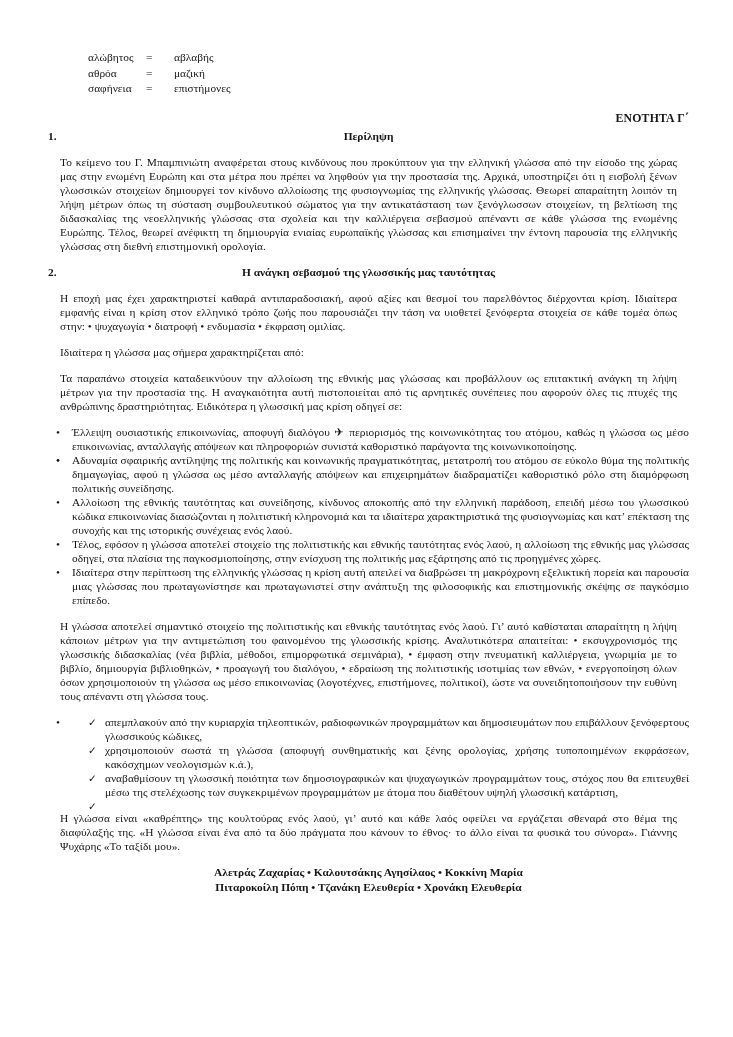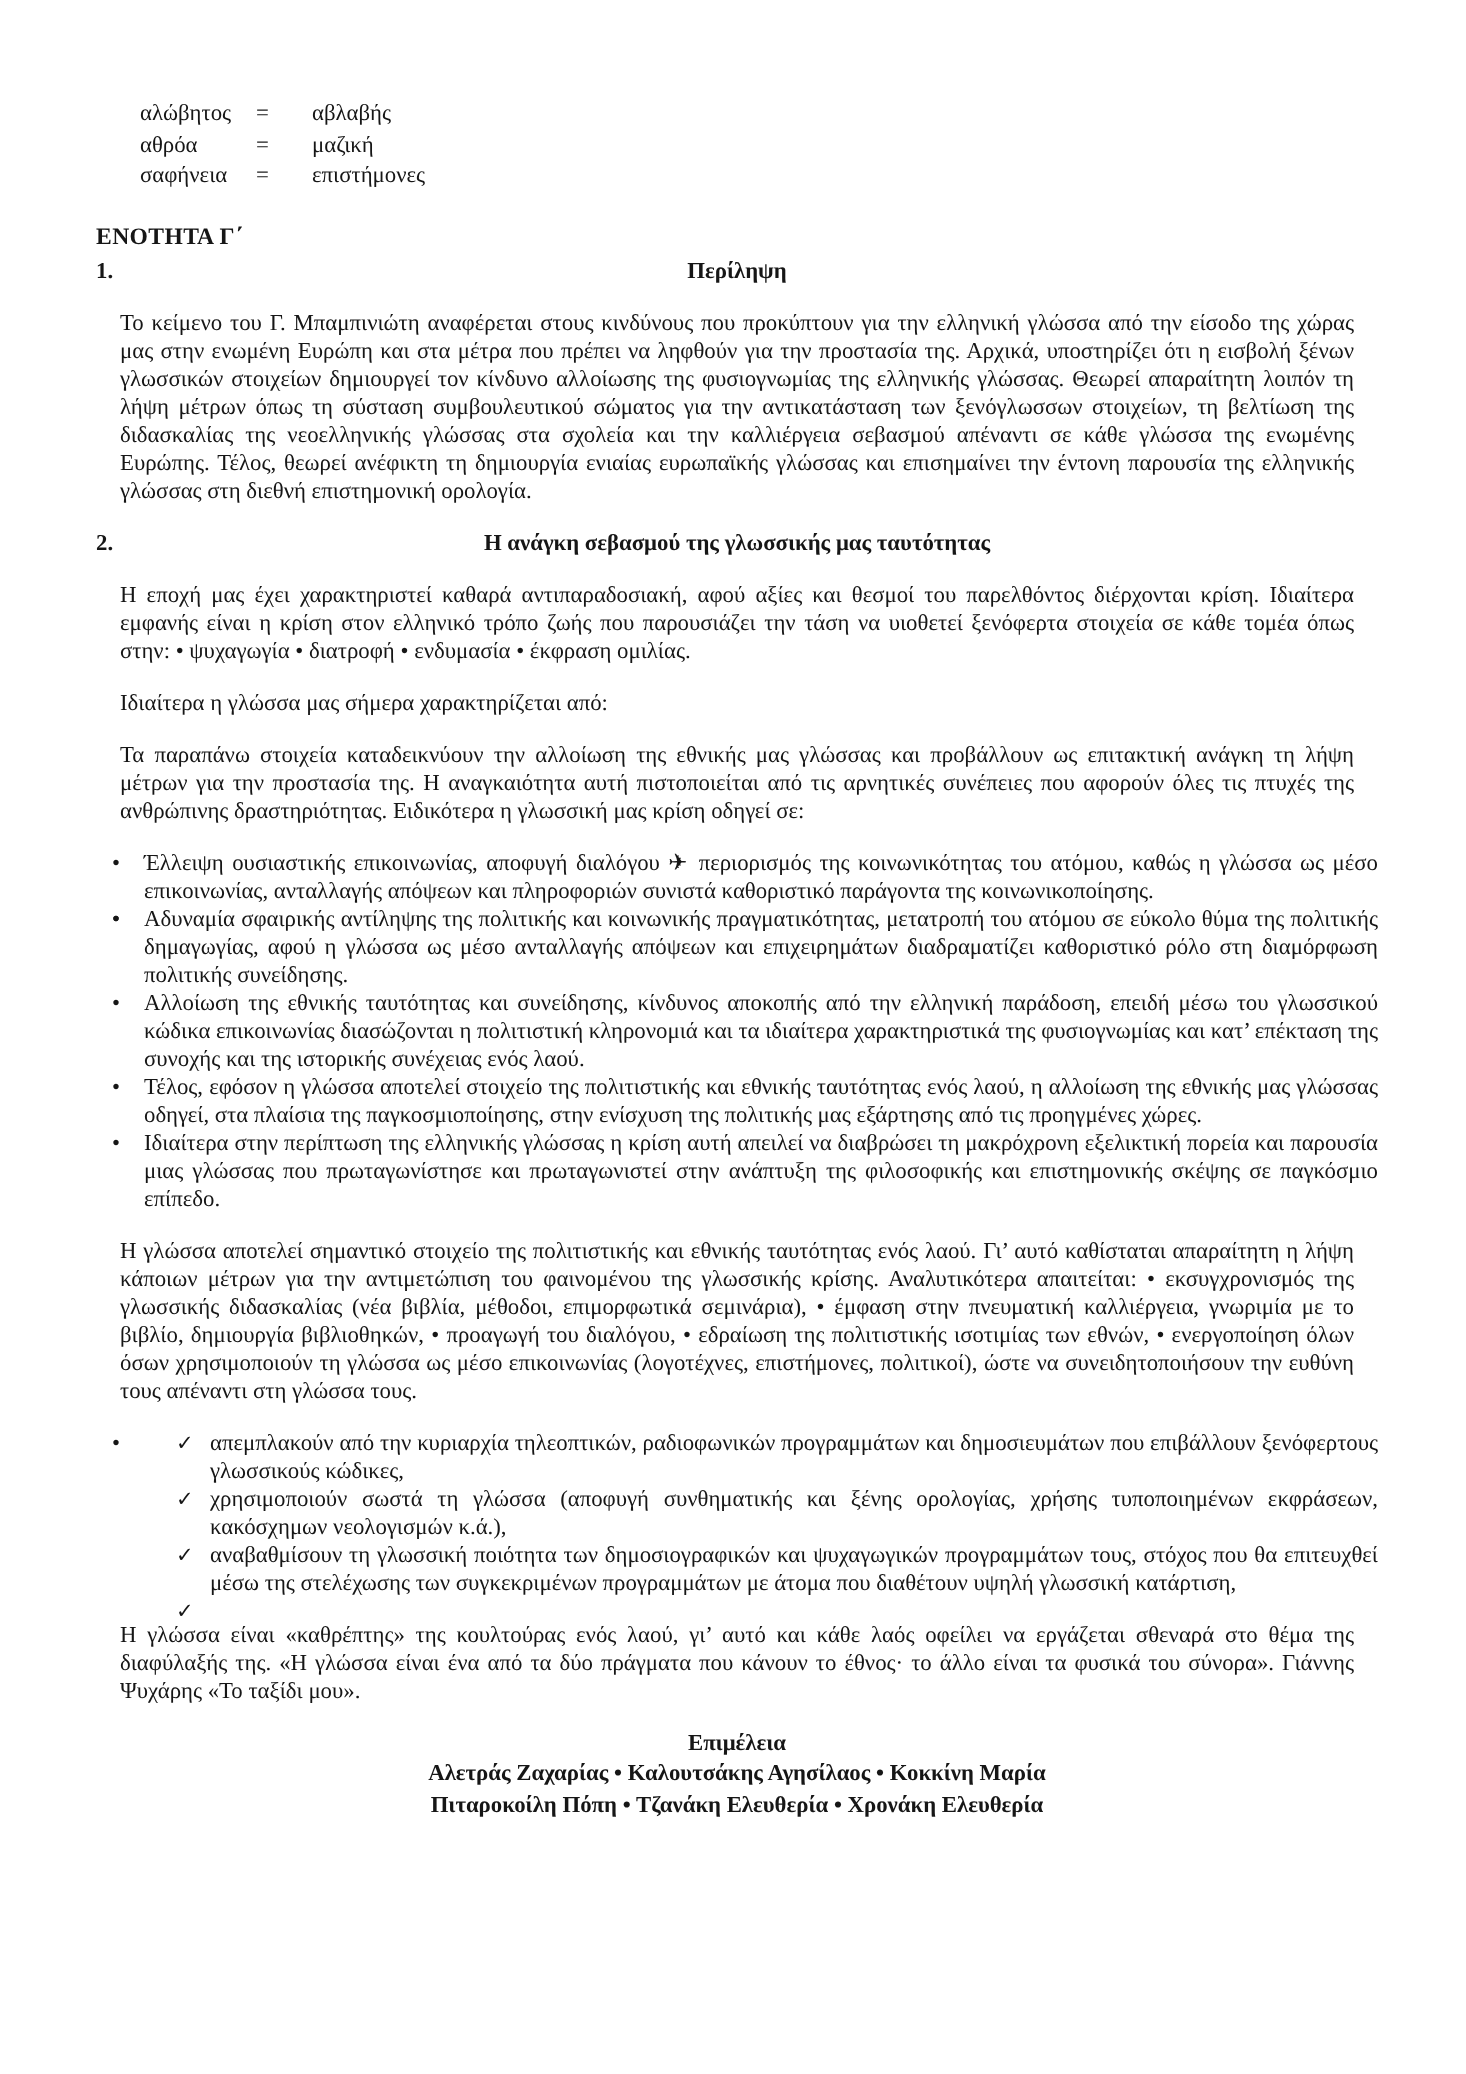--- a/index.html
+++ b/index.html
@@ -14,26 +14,26 @@
     line-height: 14px;
     overflow: hidden;
   }
   .content {
     position: absolute;
     left: 48px;
     top: 50px;
     width: 641px;
   }
   
-  .glossary { margin-left: 22px; margin-bottom: 14px; line-height: 15.5px; }
+  .glossary { margin-left: 40px; margin-bottom: 14px; line-height: 15.5px; }
   .g-row { display: flex; }
   .g-term { width: 58px; }
   .g-eq   { width: 28px; }
   
-  .unit-heading { font-weight: bold; font-size: 11.8px; margin-bottom: 4px; letter-spacing: .2px; }
+  .unit-heading { font-weight: bold; font-size: 11.8px; margin-bottom: 4px; letter-spacing: .2px; text-align: right; }
   .section-head { position: relative; text-align: center; font-weight: bold; }
   .section-num  { position: absolute; left: 0; top: 0; font-weight: bold; text-align: left; }
   
   p { margin: 12px; text-align: justify; }
   ul { margin: 0; padding: 0; list-style: none; }
   li { position: relative; padding-left: 24px; text-align: justify; }
   li > .mk { position: absolute; left: 8px; top: 0; }
   ul.checks li { padding-left: 57px; }
   ul.checks li > .mk { left: 40px; font-family: "DejaVu Sans", sans-serif; font-size: 10.5px; }
   
@@ -128,19 +128,18 @@
         <span>αναβαθμίσουν τη γλωσσική ποιότητα των δημοσιογραφικών και ψυχαγωγικών προγραμμάτων τους, στόχος που θα επιτευχθεί μέσω της στελέχωσης των συγκεκριμένων προγραμμάτων με άτομα που διαθέτουν υψηλή γλωσσική κατάρτιση,</span>
       </li>
       <li>
         <span class="mk">✓</span>
       </li>
     </ul>
 
     <p>Η γλώσσα είναι «καθρέπτης» της κουλτούρας ενός λαού, γι’ αυτό και κάθε λαός οφείλει να εργάζεται σθεναρά στο θέμα της διαφύλαξής της. «Η γλώσσα είναι ένα από τα δύο πράγματα που κάνουν το έθνος· το άλλο είναι τα φυσικά του σύνορα». Γιάννης Ψυχάρης «Το ταξίδι μου».</p>
 
     <div class="credits">
-      <div>Επιμέλεια</div>
       <div>Αλετράς Ζαχαρίας • Καλουτσάκης Αγησίλαος • Κοκκίνη Μαρία</div>
       <div>Πιταροκοίλη Πόπη • Τζανάκη Ελευθερία • Χρονάκη Ελευθερία</div>
     </div>
 
   </div>
 </div>
 
 </body></html>

